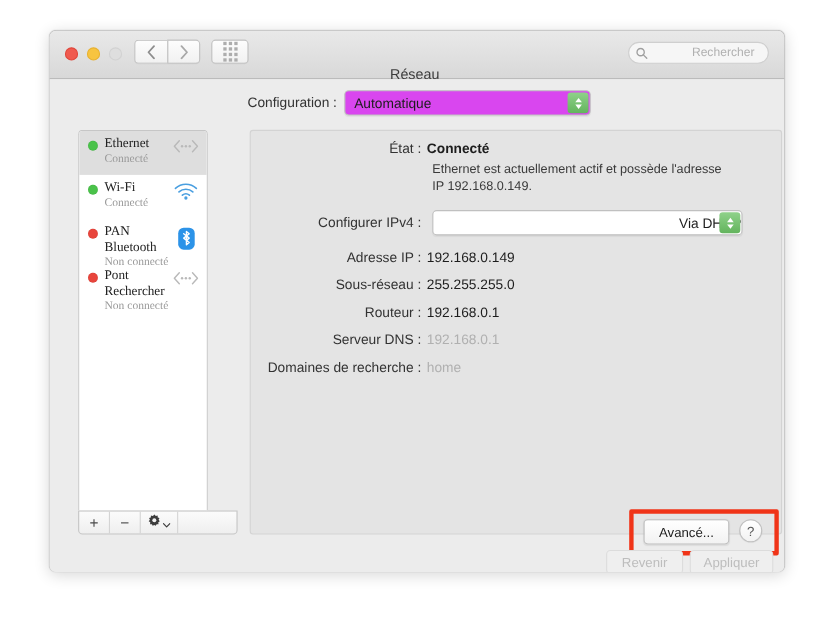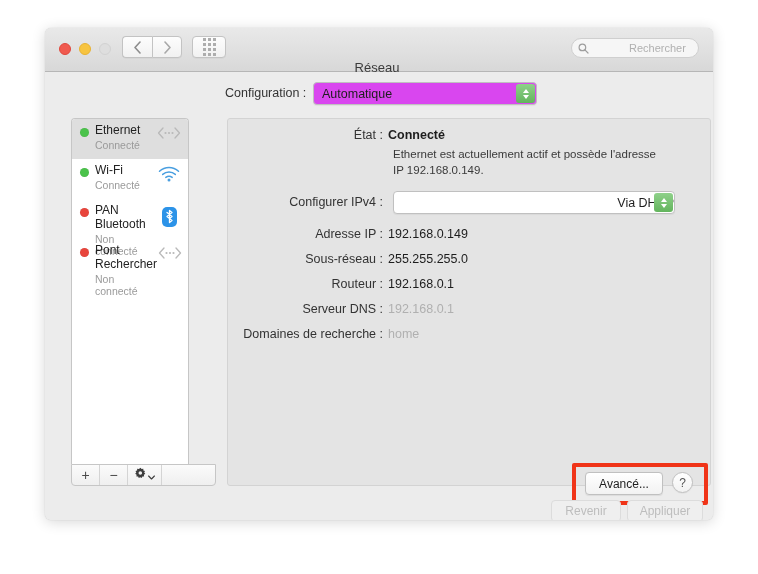--- a/index.html
+++ b/index.html
@@ -133,20 +133,21 @@
 
   
   #sidebar {
     position: absolute; left: 26px; top: 46px;
     width: 118px; height: 346px;
     background: #ffffff;
     border: 1px solid #c6c6c6;
     border-bottom: none;
     border-radius: 4px 4px 0 0;
     overflow: hidden;
+    font-family: Liberation Serif, serif;
   }
   .side-item {
     position: relative;
     height: 40px;
     padding: 5px 6px 0 8px;
     display: flex; align-items: flex-start;
   }
   .side-item.selected { background: #dedede; }
   .led {
     width: 9px; height: 9px; border-radius: 50%;

